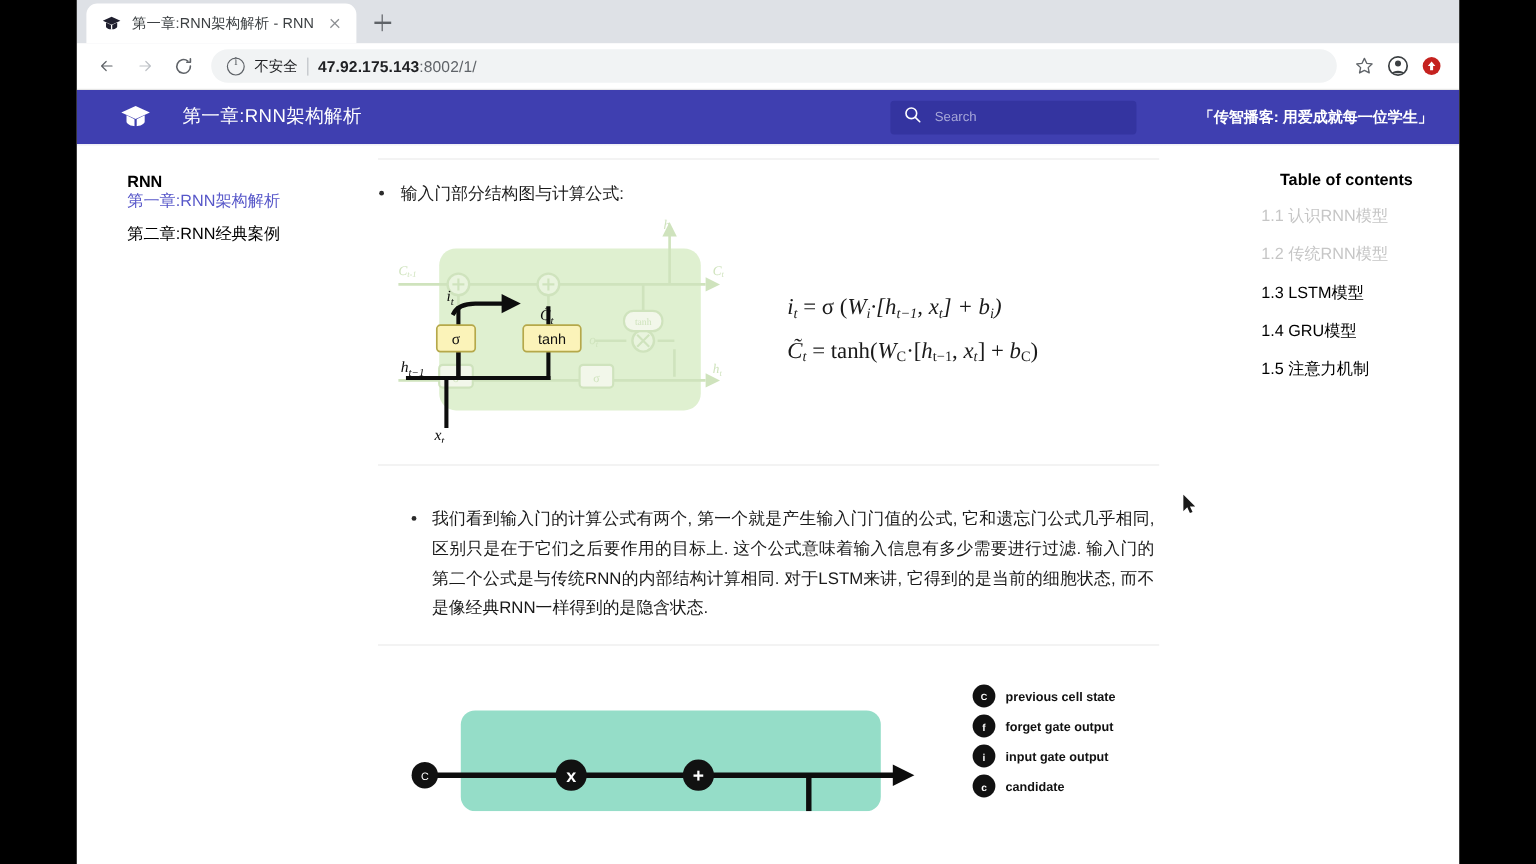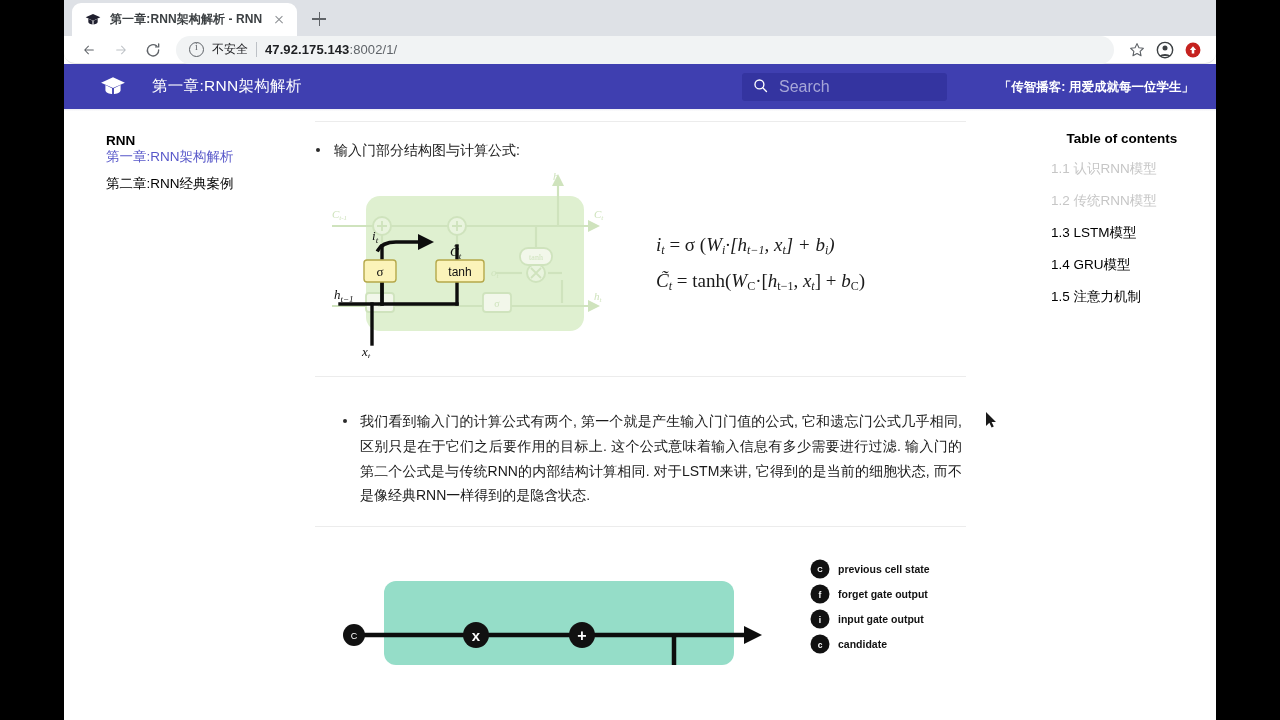--- a/index.html
+++ b/index.html
@@ -14,21 +14,21 @@
 
   
   #browser {
     position: absolute; left: 64px; top: 0; width: 1152px; height: 720px;
     background: #fff; overflow: hidden;
   }
 
   
   .tabstrip {
     height: 36px; background: #dee1e6; position: relative;
-    display: flex; align-items: flex-end; padding-left: 8px; font-weight: bold;
+    display: flex; align-items: flex-end; padding-left: 8px;
   }
   .tab {
     display: flex; align-items: center; gap: 9px;
     height: 33px; padding: 0 10px 0 13px;
     background: #fff; border-radius: 9px 9px 0 0;
     min-width: 215px; max-width: 260px; position: relative;
   }
   .tab-favicon { width: 16px; height: 16px; position: relative; flex: 0 0 auto; }
   .tab-title {
     font-size: 12px; color: #3c4043; white-space: nowrap;
@@ -50,24 +50,23 @@
     position: relative; flex: 0 0 auto;
   }
   .newtab::before, .newtab::after {
     content: ""; position: absolute; background: #5f6368;
   }
   .newtab::before { left: 7px; top: 13.3px; width: 14px; height: 1.6px; }
   .newtab::after  { left: 13.2px; top: 7px; width: 1.6px; height: 14px; }
 
   
   .toolbar {
-    height: 28px; background: #fff; display: flex; align-items: center;
+    height: 39px; background: #fff; display: flex; align-items: center;
     padding: 0 10px; gap: 2px;
     border-bottom: 1px solid #e6e6e6;
-    border-radius: 11px;
   }
   .navbtn { width: 30px; height: 30px; position: relative; flex: 0 0 auto; }
   .arrow-l, .arrow-r {
     position: absolute; left: 50%; top: 50%; width: 13px; height: 13px;
     transform: translate(-50%,-50%);
   }
   .omnibox {
     flex: 1 1 auto; height: 28px; background: #f1f3f4; border-radius: 14px;
     display: flex; align-items: center; padding: 0 13px; gap: 8px;
     margin-left: 6px; margin-right: 8px;
@@ -95,21 +94,21 @@
   .brandlogo { width: 26px; height: 26px; flex: 0 0 auto; }
   .brandtitle {
     color: #fff; font-size: 15.5px; margin-left: 26px;
     white-space: nowrap; letter-spacing: .3px;
   }
   .searchbox {
     position: absolute; left: 678px; top: 9px; width: 205px; height: 28px;
     background: #3434a0; border-radius: 3px;
     display: flex; align-items: center; padding-left: 10px; gap: 10px;
   }
-  .search-ph { color: #a7a7d8; font-size: 16px; }
+  .search-ph { color: #a7a7d8; font-size: 11px; }
   .tagline {
     position: absolute; right: 22px; top: 50%; transform: translateY(-50%);
     color: #fff; font-size: 12.5px; font-weight: bold; white-space: nowrap;
   }
   .headershadow { height: 2px; background: linear-gradient(#ececf4, #fdfdfd); }
 
   
   .pagebody { display: flex; height: 604px; background: #fff; position: relative; }
   .leftnav { width: 242px; flex: 0 0 auto; padding: 22px 0 0 42px; }
   .nav-title { font-size: 13.5px; font-weight: 700; color: #000; }

